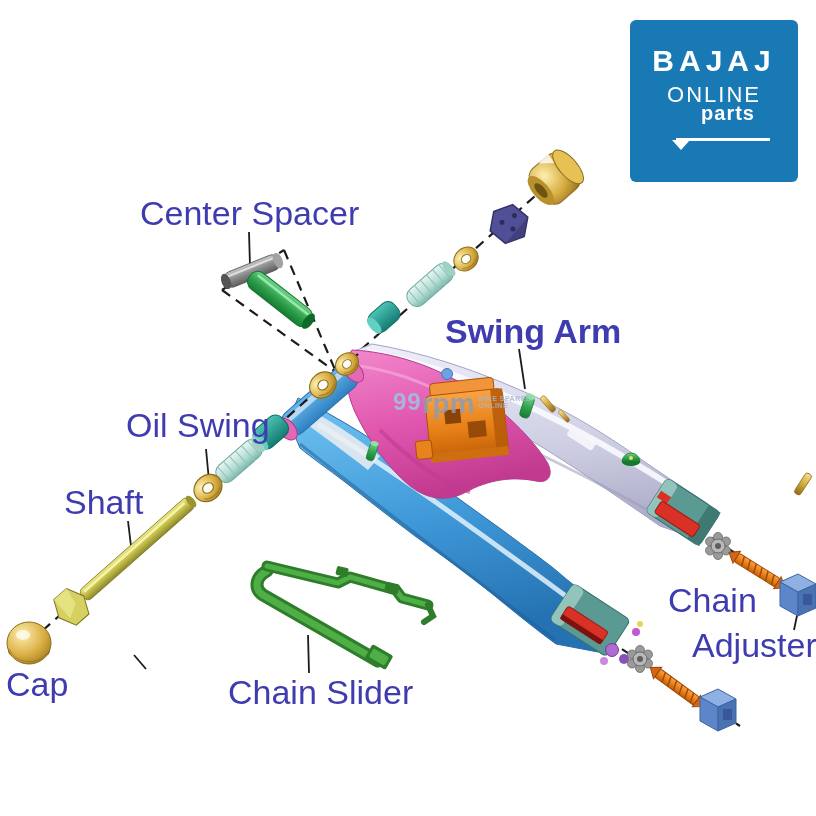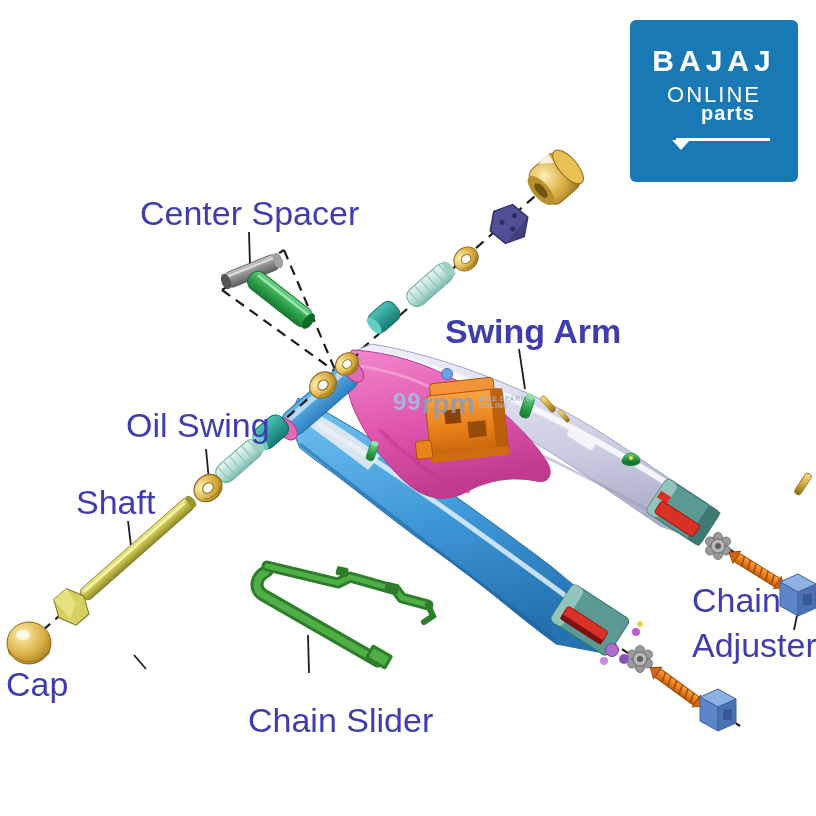--- a/index.html
+++ b/index.html
@@ -318,24 +318,24 @@
       <span class="wm-rpm">rpm</span>
   <span class="wm-tags">
     <span>BIKE SPARES</span><br>
     <span>ONLINE</span>
   </span>
 </div>
 
 <div class="lbl" style="left:140px;top:196px;">Center Spacer</div>
 <div class="lbl" style="left:445px;top:314px;font-weight:bold;">Swing Arm</div>
 <div class="lbl" style="left:126px;top:408px;">Oil Swing</div>
-<div class="lbl" style="left:76px;top:485px;">Shaft</div>
+<div class="lbl" style="left:64px;top:485px;">Shaft</div>
 <div class="lbl" style="left:6px;top:667px;">Cap</div>
-<div class="lbl" style="left:248px;top:675px;margin-top:28px;">Chain Slider</div>
-<div class="lbl" style="left:668px;top:583px;margin-left:24px;">Chain</div>
+<div class="lbl" style="left:228px;top:675px;">Chain Slider</div>
+<div class="lbl" style="left:668px;top:583px;">Chain</div>
 <div class="lbl" style="left:692px;top:628px;">Adjuster</div>
 
 <div class="logo">
   <div class="logo-brand">BAJAJ</div>
   <div class="logo-genuine">ONLINE</div>
   <div class="logo-parts">parts</div>
   <div class="logo-underline"></div>
   <div class="logo-arrow"></div>
 </div>
 

